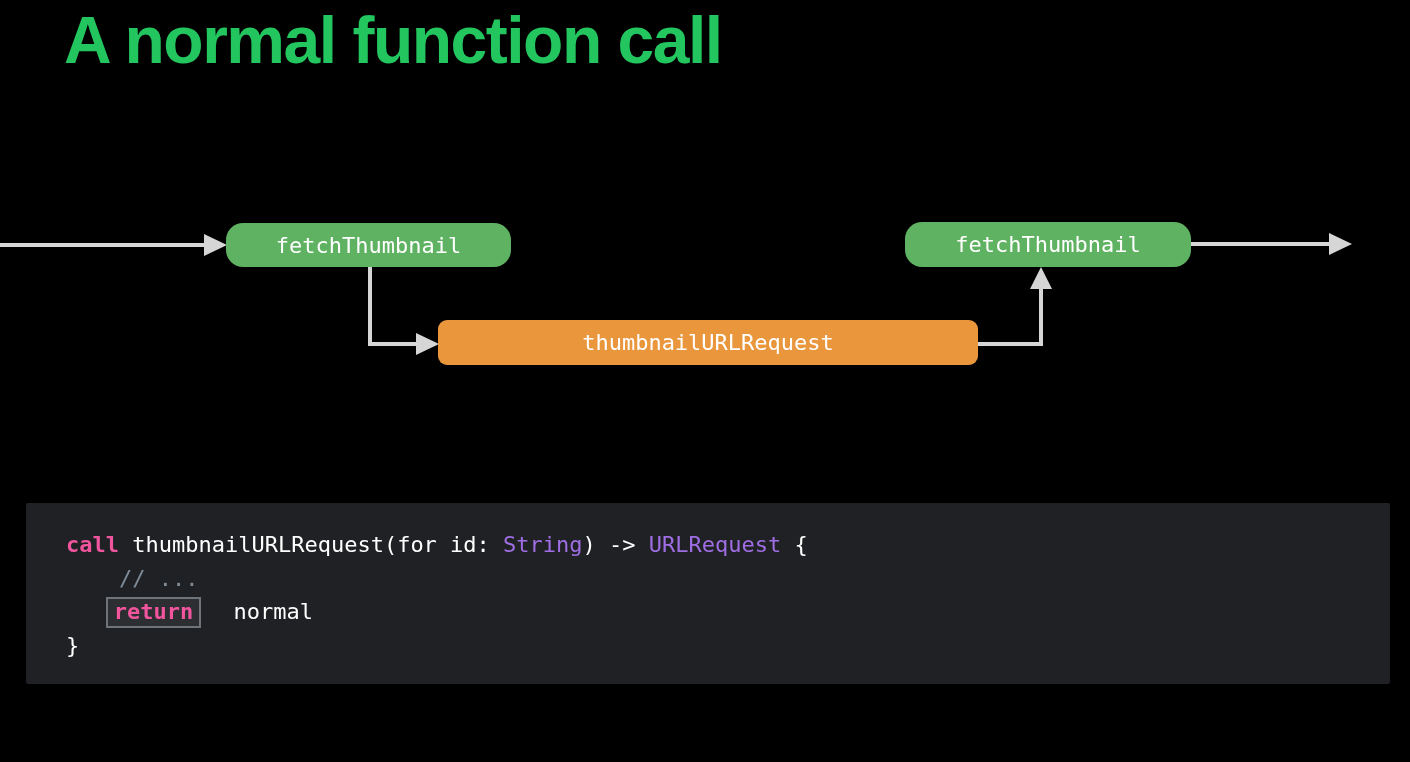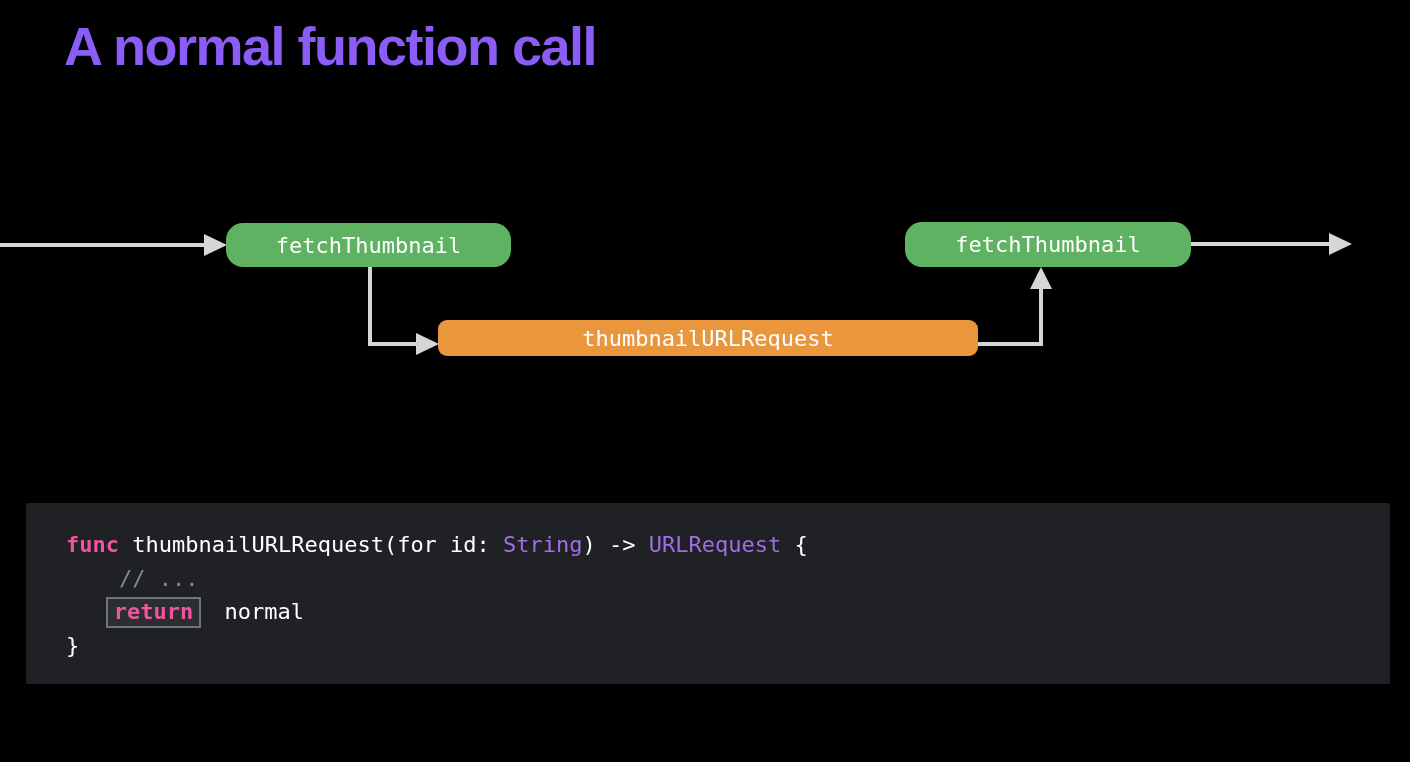--- a/index.html
+++ b/index.html
@@ -7,44 +7,44 @@
     position: relative;
     width: 1410px;
     height: 762px;
     background: #000000;
     overflow: hidden;
     font-family: "Liberation Sans", sans-serif;
   }
   .title {
     position: absolute;
     left: 64px;
-    top: 15px;
+    top: 2px;
     margin: 0;
-    color: #8b5cf6;
-    font-size: 54px;
+    color: #22c55e;
+    font-size: 66px;
     font-weight: 700;
     letter-spacing: -1.5px;
     white-space: nowrap;
   }
   
   .node {
     position: absolute;
     display: flex;
     align-items: center;
     justify-content: center;
     border-radius: 9px;
     color: #ffffff;
     font-family: "DejaVu Sans Mono", monospace;
     font-size: 22px;
     white-space: nowrap;
   }
   .node.green  { background: #5fb262; border-radius: 17px; }
   .node.orange { background: #e9963c; }
   .node-fetch-left   { left: 226px; top: 223px; width: 285px; height: 44px; }
-  .node-request      { left: 438px; top: 320px; width: 540px; height: 36px; }
+  .node-request      { left: 438px; top: 320px; width: 540px; height: 45px; }
   .node-fetch-right  { left: 905px; top: 222px; width: 286px; height: 45px; }
 
   .aline { position: absolute; background: #d6d6d6; }
   .ahead { position: absolute; width: 0; height: 0; }
   .ahead.right {
     border-top: 11px solid transparent;
     border-bottom: 11px solid transparent;
     border-left: 23px solid #d6d6d6;
   }
   .ahead.up {
@@ -86,21 +86,21 @@
   .type    { color: #a06ee4; }
   .comment { color: #7f8c98; }
   .plain   { color: #ffffff; }
   .ret-box {
     display: inline-block;
     border: 2px solid #6f747a;
     background: #2c2e31;
     border-radius: 0;
     padding: 0 6px 1px 6px;
     line-height: 26px;
-    margin-right: 10px;
+    margin-right: 19px;
   }
 </style>
 </head>
 <body>
 
 <div class="slide">
 
   <h1 class="title">A normal function call</h1>
 
   <div>
@@ -126,19 +126,19 @@
 
     <div class="node green node-fetch-right">
       <span>fetchThumbnail</span>
     </div>
 
     <div class="aline out-line"></div>
     <div class="ahead right out-head"></div>
   </div>
 
   <div class="codeblock">
-    <div class="code-line"><span class="kw">func</span><span class="plain"> thumbnailURLRequest(for id: </span><span class="type">String</span><span class="plain">) -&gt; </span><span class="type">URLRequest</span><span class="plain"> {</span></div>
+    <div class="code-line"><span class="kw">call</span><span class="plain"> thumbnailURLRequest(for id: </span><span class="type">String</span><span class="plain">) -&gt; </span><span class="type">URLRequest</span><span class="plain"> {</span></div>
     <div class="code-line"><span class="comment">    // ...</span></div>
     <div class="code-line"><span class="plain">   </span><span class="ret-box"><span class="kw">return</span></span><span class="plain"> normal</span></div>
     <div class="code-line"><span class="plain">}</span></div>
   </div>
 
 </div>
 
 </body></html>

